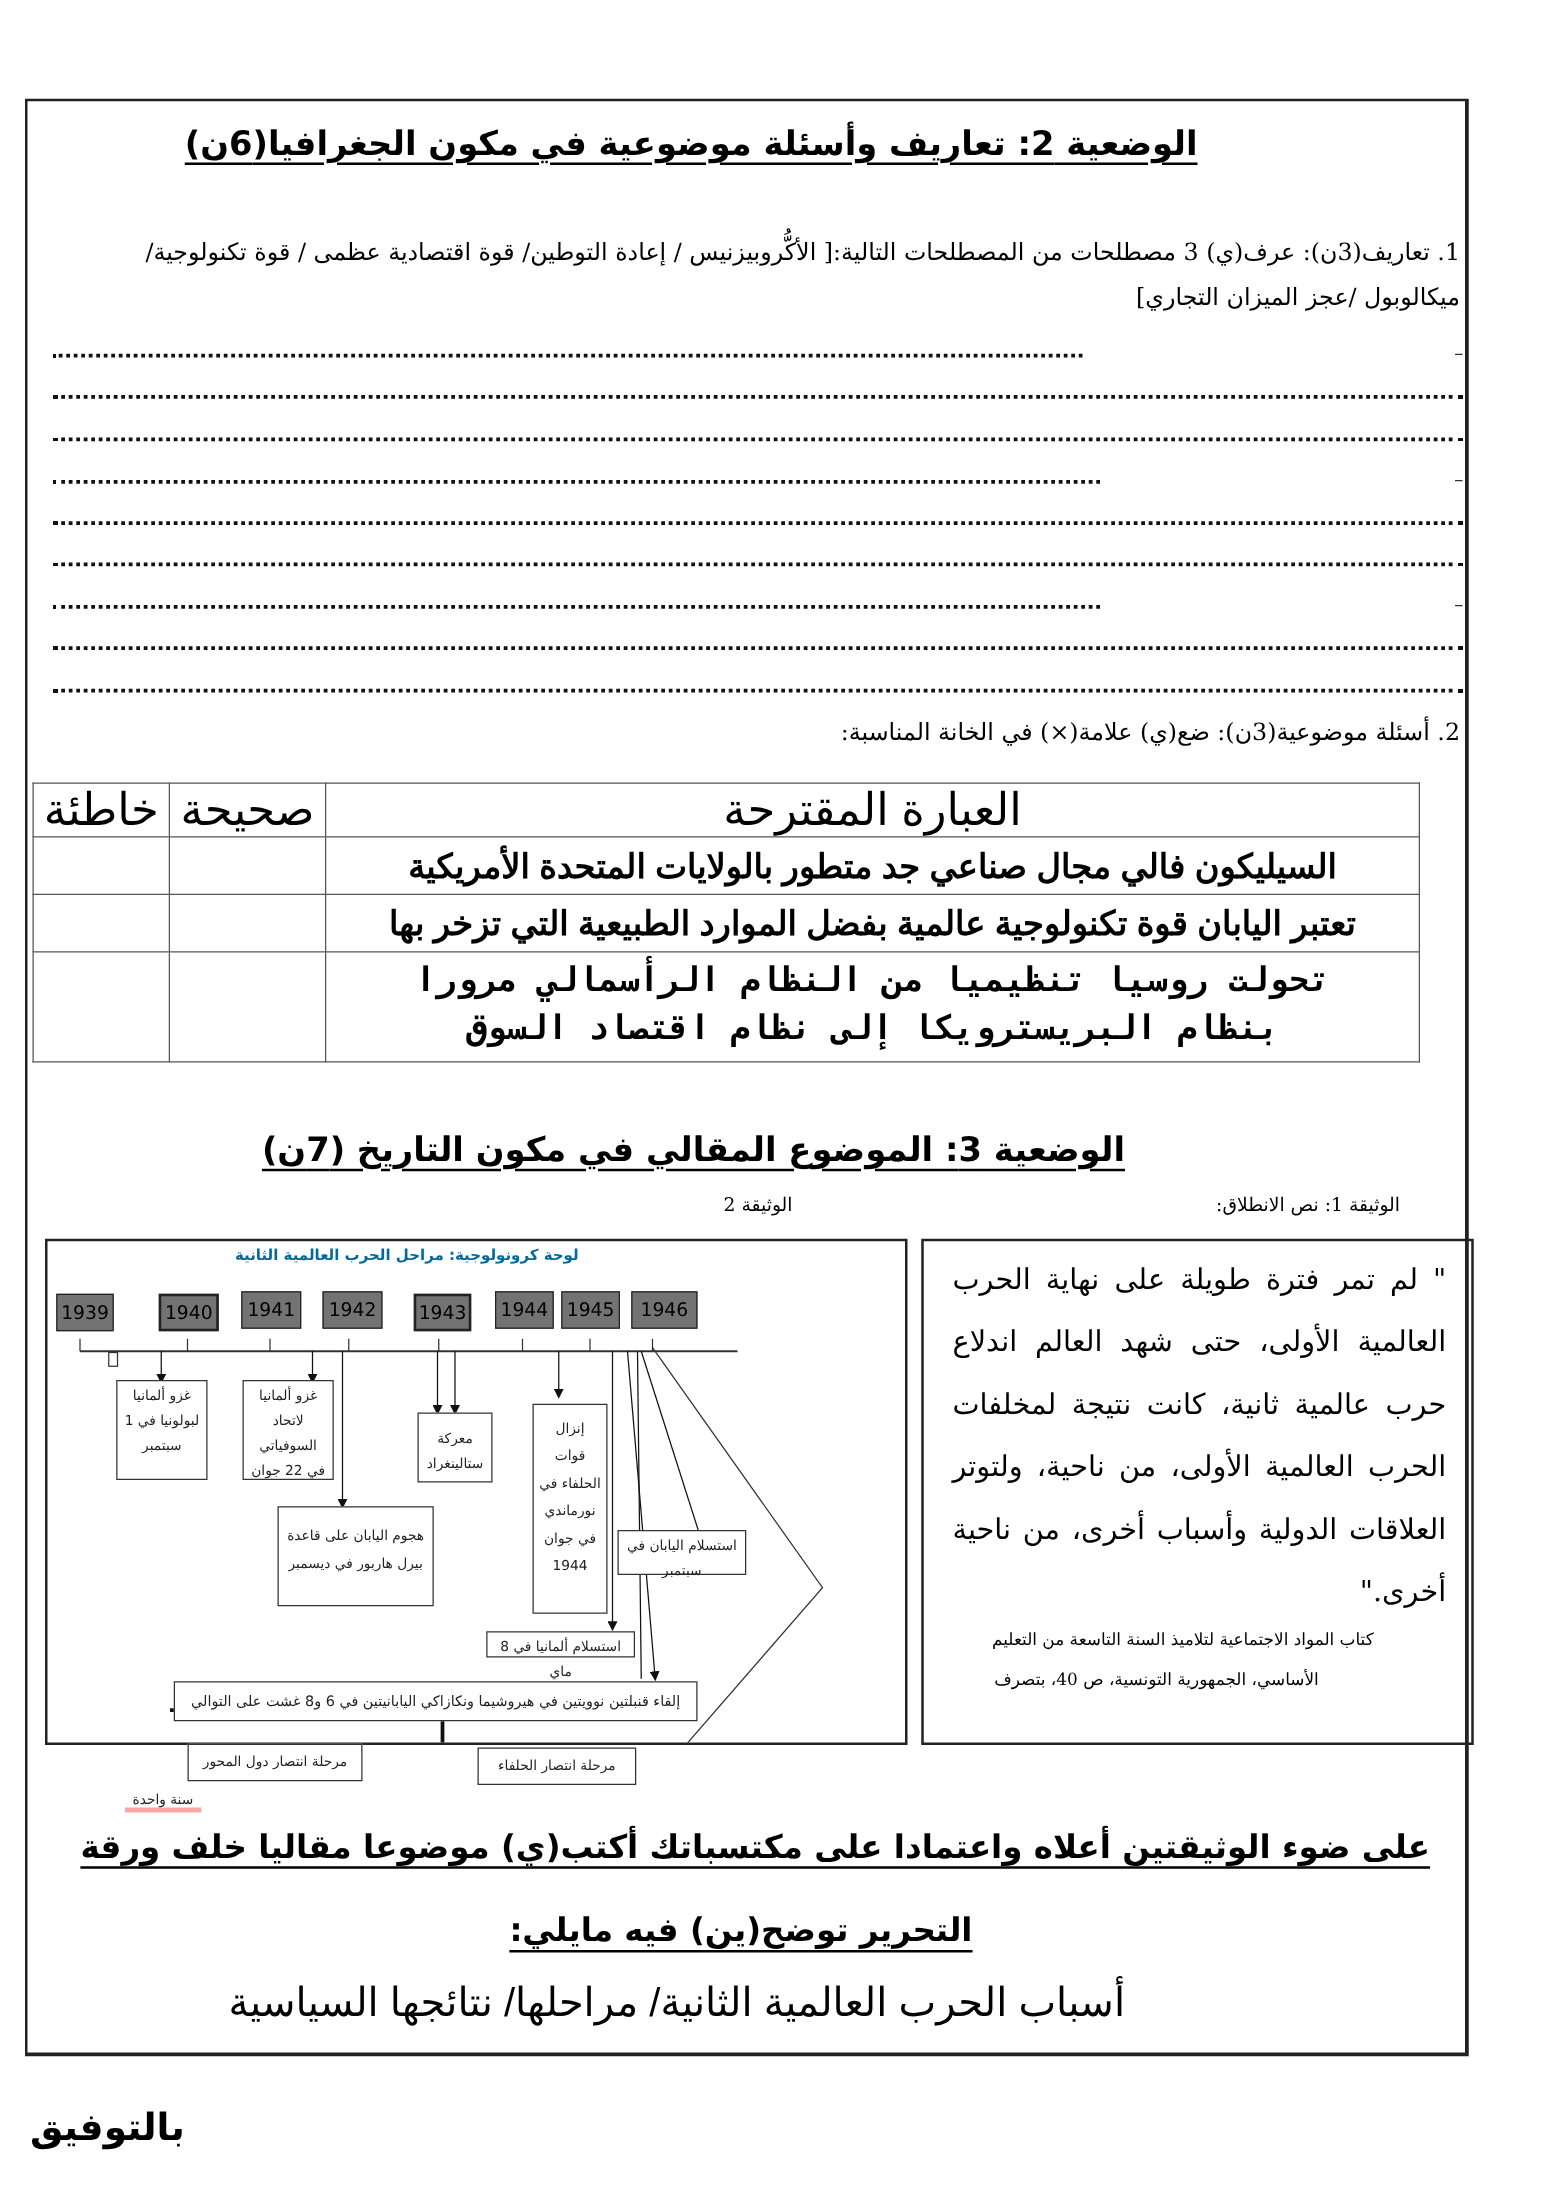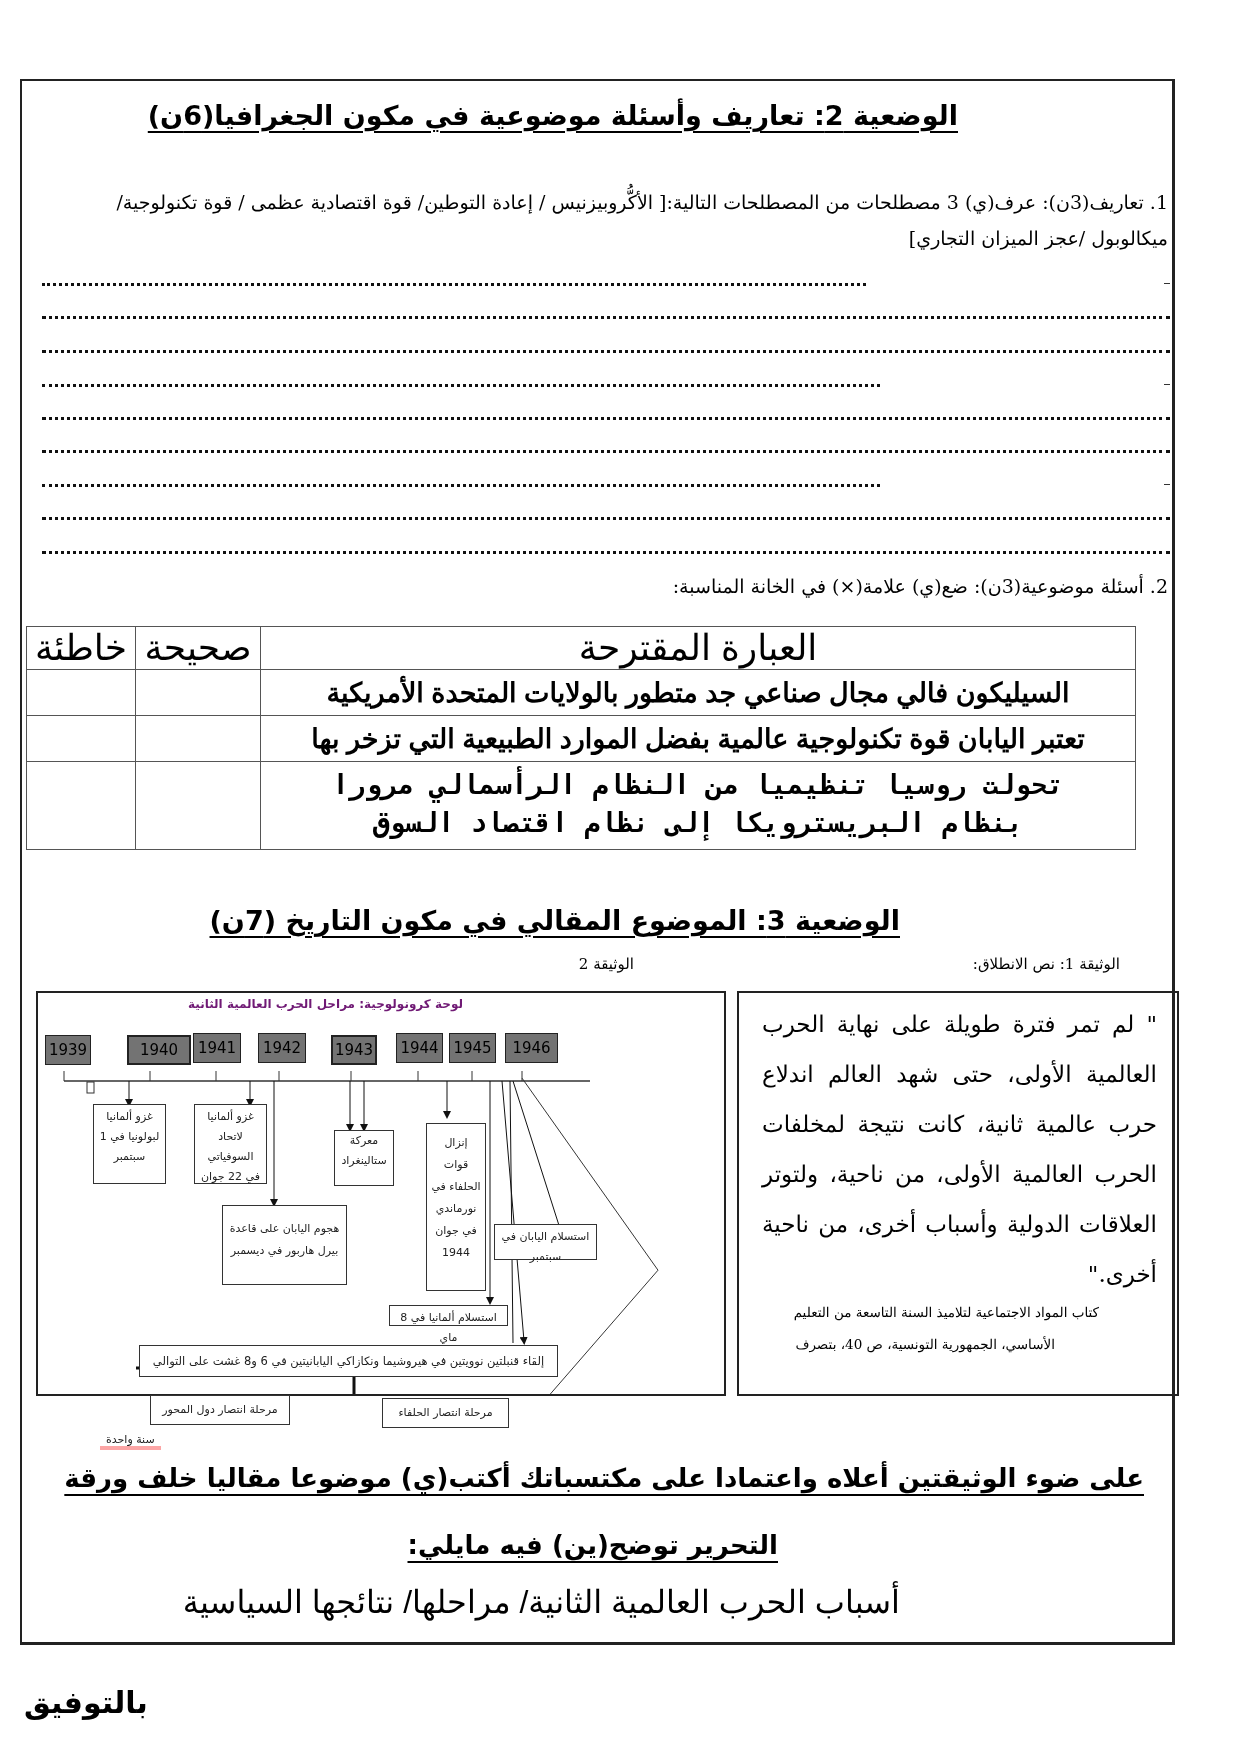--- a/index.html
+++ b/index.html
@@ -85,21 +85,21 @@
       <td></td>
     </tr>
   </tbody>
 </table>
 
 <div class="abs sec-title rtl" style="right:340px; top:905px;">الوضعية 3: الموضوع المقالي في مكون التاريخ (7ن)</div>
 <div class="abs doc-label rtl" style="right:120px; top:955px;">الوثيقة 1: نص الانطلاق:</div>
 <div class="abs doc-label rtl" style="right:606px; top:955px;">الوثيقة 2</div>
 
 <div class="chart-box">
-  <div class="abs" style="left:150px; top:4px; font-family:'DejaVu Sans',sans-serif; font-size:12px; direction:rtl; white-space:nowrap; color:#701a75; font-weight:bold;">لوحة كرونولوجية: مراحل الحرب العالمية الثانية</div>
+  <div class="abs" style="left:150px; top:4px; font-family:'DejaVu Sans',sans-serif; font-size:12px; direction:rtl; white-space:nowrap; color:#0369a1; font-weight:bold;">لوحة كرونولوجية: مراحل الحرب العالمية الثانية</div>
 
   <svg class="abs" style="left:0; top:0;" width="686" height="401">
     <defs>
       <marker id="ah" markerWidth="8" markerHeight="8" refX="4" refY="4" orient="auto">
         <path d="M0,0 L8,4 L0,8 Z" fill="#111"></path>
       </marker>
     </defs>
     <line x1="26" y1="88" x2="552" y2="88" stroke="#333" stroke-width="1.5"></line>
     <rect x="49" y="89" width="7" height="11" fill="#fff" stroke="#333"></rect>
     <line x1="26" y1="78" x2="26" y2="88" stroke="#333"></line>
@@ -120,32 +120,32 @@
     <line x1="464" y1="88" x2="486" y2="348" stroke="#111" marker-end="url(#ah)"></line>
     <line x1="472" y1="88" x2="475" y2="350" stroke="#111"></line>
     <line x1="475" y1="88" x2="525" y2="245" stroke="#111" marker-end="url(#ah)"></line>
     <polyline points="484,88 620,282 484,440" fill="none" stroke="#333" stroke-width="1" transform="translate(0,-2) scale(1,0.99)"></polyline>
     <line x1="98" y1="375" x2="500" y2="375" stroke="#111" stroke-width="3"></line>
     <line x1="316" y1="375" x2="316" y2="440" stroke="#111" stroke-width="3"></line>
     <line x1="45" y1="438" x2="130" y2="438" stroke="#333"></line>
   </svg>
 
   <div class="year" style="left:7px; top:42px; width:46px;">1939</div>
-  <div class="year" style="left:89px; top:42px; width:64px; border-width:2px;">1940</div>
+  <div class="year" style="left:89px; top:42px; width:48px; border-width:2px;">1940</div>
   <div class="year" style="left:155px; top:40px; width:48px;">1941</div>
   <div class="year" style="left:220px; top:40px; width:48px;">1942</div>
   <div class="year" style="left:293px; top:42px; width:46px; border-width:2px;">1943</div>
   <div class="year" style="left:358px; top:40px; width:47px;">1944</div>
   <div class="year" style="left:411px; top:40px; width:47px;">1945</div>
   <div class="year" style="left:467px; top:40px; width:53px;">1946</div>
 
   <div class="evt" style="left:55px; top:111px; width:73px; height:80px;">غزو ألمانيا لبولونيا في 1 سبتمبر</div>
   <div class="evt" style="left:156px; top:111px; width:73px; height:80px;">غزو ألمانيا لاتحاد السوفياتي في 22 جوان</div>
   <div class="evt" style="left:184px; top:212px; width:125px; height:80px; line-height:22px; padding-top:12px;">هجوم اليابان على قاعدة بيرل هاربور في ديسمبر</div>
-  <div class="evt" style="left:296px; top:137px; width:60px; height:56px; padding-top:0;">معركة ستالينغراد</div>
+  <div class="evt" style="left:296px; top:137px; width:60px; height:56px; padding-top:10px;">معركة ستالينغراد</div>
   <div class="evt" style="left:388px; top:130px; width:60px; height:168px; padding-top:8px; line-height:22px;">إنزال قوات الحلفاء في نورماندي في جوان 1944</div>
   <div class="evt" style="left:456px; top:231px; width:103px; height:36px;">استسلام اليابان في سبتمبر</div>
   <div class="evt" style="left:351px; top:312px; width:119px; height:21px;">استسلام ألمانيا في 8 ماي</div>
   <div class="evt" style="left:101px; top:352px; width:419px; height:32px; font-size:11.5px; white-space:nowrap; line-height:26px;">إلقاء قنبلتين نوويتين في هيروشيما ونكازاكي اليابانيتين في 6 و8 غشت على التوالي</div>
   <div class="evt" style="left:112px; top:402px; width:140px; height:30px; line-height:24px;">مرحلة انتصار دول المحور</div>
   <div class="evt" style="left:344px; top:405px; width:127px; height:30px; line-height:24px;">مرحلة انتصار الحلفاء</div>
   <div class="abs" style="left:62px; top:440px; font-family:'DejaVu Sans',sans-serif; font-size:11px; direction:rtl; color:#222; border-bottom:4px solid #fca5a5; padding:0 6px;">سنة واحدة</div>
 </div>
 
 <div class="text-box">

